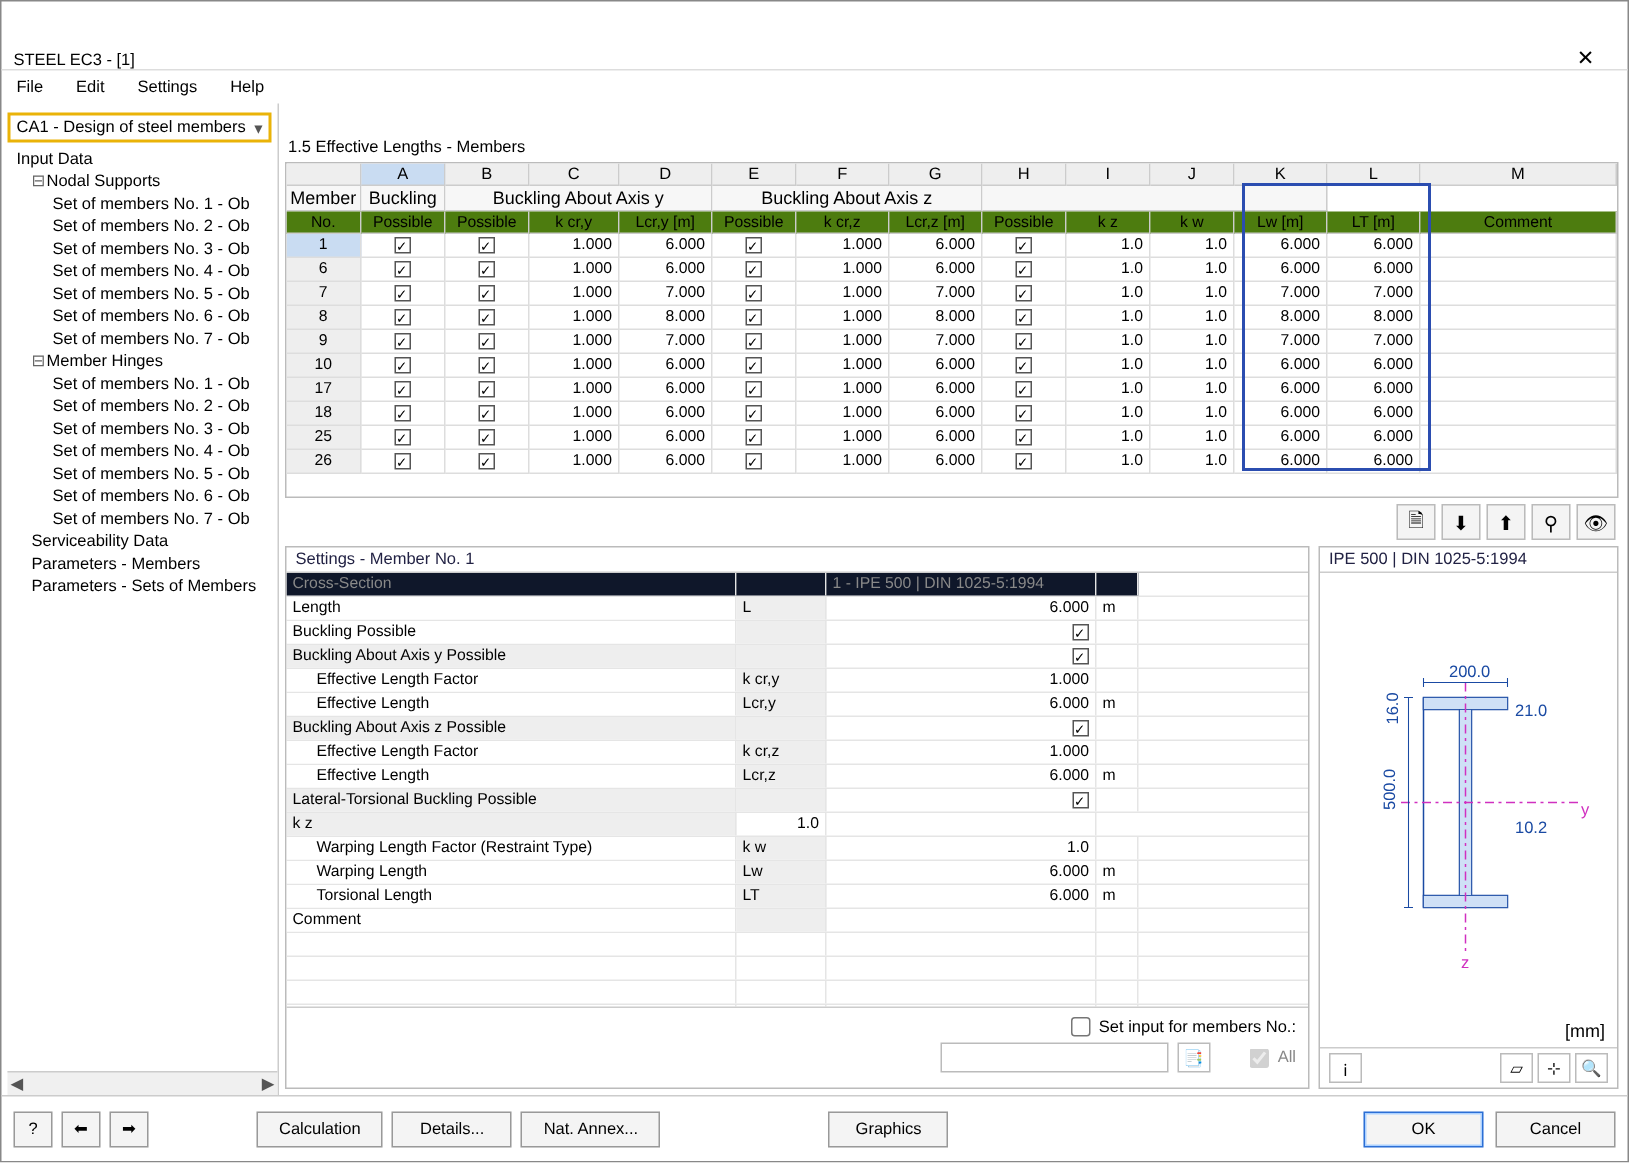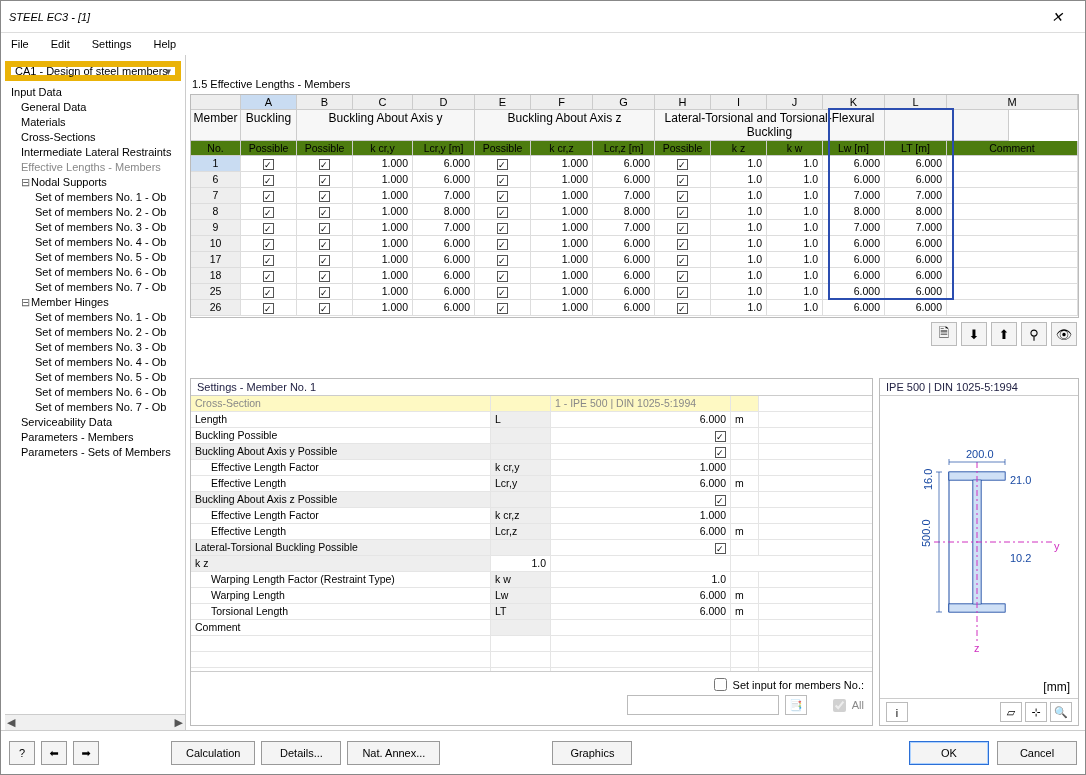--- a/index.html
+++ b/index.html
@@ -1,25 +1,25 @@
 <!DOCTYPE html>
 <html><head>
 <meta charset="utf-8">
 <style>
 * { box-sizing: border-box; margin: 0; padding: 0; font-family: "Segoe UI", Tahoma, sans-serif; font-size: 11px; }
 body { background: #fff; color: #000; user-select: none; }
 .window { width: 1086px; height: 775px; border: 1px solid #888; display: flex; flex-direction: column; }
-.titlebar { height: 32px; display: flex; align-items: center; padding: 0 8px; border-bottom: 1px solid #ddd; font-style: italic; }
+.titlebar { height: 46px; display: flex; align-items: flex-end; padding: 0 8px; border-bottom: 1px solid #ddd; }
 .titlebar .title { flex: 1; }
 .titlebar .close { width: 40px; text-align: center; font-size: 14px; }
 .menubar { height: 22px; display: flex; align-items: center; padding: 2px 6px; gap: 14px; }
 .menubar span { padding: 2px 4px; }
 .content { flex: 1; display: flex; min-height: 0; }
 .sidebar { width: 185px; border-right: 1px solid #ccc; display: flex; flex-direction: column; padding: 4px 0 0 4px; }
-.combo { border: 6px solid #eab308; height: 20px; display: flex; align-items: center; padding-left: 4px; margin: 2px 4px 4px 0; position: relative; background: #fff; }
+.combo { border: 2px solid #eab308; height: 20px; display: flex; align-items: center; padding-left: 4px; margin: 2px 4px 4px 0; position: relative; background: #fff; }
 .combo::after { content: "\25BE"; position: absolute; right: 4px; color: #555; }
 .tree { flex: 1; overflow: hidden; padding-left: 4px; font-size: 11px; line-height: 15px; }
 .tree-item { white-space: nowrap; overflow: hidden; text-overflow: clip; padding: 0 0 0 2px; }
 .tree-item.lvl1 { padding-left: 12px; }
 .tree-item.lvl2 { padding-left: 26px; }
 .tree-item.sel { color: #888; }
 .tree .exp { display: inline-block; width: 10px; color: #666; }
 .tree-scrollbar { height: 16px; border-top: 1px solid #ccc; background: #f0f0f0; display:flex; align-items:center; justify-content:space-between; padding:0 2px; color:#555;}
 .main { flex: 1; display: flex; flex-direction: column; padding: 4px 6px 0 4px; min-width: 0; }
 .section-title { font-weight: normal; margin: 19px 0 4px 2px; }
@@ -36,33 +36,33 @@
 .grid-row > div { border-right:1px solid #ddd; border-bottom:1px solid #ddd; padding:0 4px; text-align:right; font-size:10.5px; line-height:15px; overflow:hidden;}
 .grid-row > div:first-child { background:#eee; text-align:center; }
 .grid-row.sel > div:first-child { background:#c9dcf2; }
 .grid-row > .chk { text-align:center; padding:0;}
 .chkbox { display:inline-block; width:11px; height:11px; border:1px solid #555; position:relative; vertical-align:middle; background:#fff;}
 .chkbox::after{content:"✓"; font-size:9px; position:absolute; top:-2px; left:0; color:#000;}
 .highlight-band { position:absolute; border:2px solid #2b4db0; pointer-events:none;}
 .grid-wrap { position:relative; }
 .toolbar-icons { display:flex; justify-content:flex-end; gap:4px; padding:4px 2px; }
 .ticon { width:26px; height:24px; border:1px solid #bbb; background:#f4f4f4; display:flex; align-items:center; justify-content:center; font-size:13px;}
-.lower { flex:1; display:flex; gap:6px; min-height:0; padding-bottom:4px;margin-top:28px;}
+.lower { flex:1; display:flex; gap:6px; min-height:0; padding-bottom:4px;}
 .settings-panel { flex:1; border:1px solid #bbb; display:flex; flex-direction:column; min-width:0;}
 .settings-title { padding:2px 6px; color:#224; border-bottom:1px solid #ccc;}
 .settings-grid { flex:1; overflow:hidden; }
 .srow { display:grid; grid-template-columns: 300px 60px 180px 28px; height:16px; border-bottom:1px solid #e5e5e5; }
 .srow > div { padding:0 4px; font-size:10.5px; line-height:15px; border-right:1px solid #e5e5e5; overflow:hidden; white-space:nowrap;}
 .srow > .lbl { background:#fff; }
 .srow > .lbl.ind1 { padding-left:20px; }
 .srow > .lbl.group { background:#eee; }
 .srow > .sym { background:#eee; }
 .srow > .val { text-align:right; }
 .srow > .unit { }
-.srow.hdr > div { background:#fef9c3; color:#888;}
+.srow.hdr > div { background:#0f172a; color:#888;}
 .srow .exp2 { display:inline-block; width:12px; color:#666; text-align:center; margin-left:-14px; margin-right:2px;}
 .settings-bottom { border-top:1px solid #ccc; padding:6px 8px 10px; display:flex; flex-direction:column; gap:4px;align-items:flex-end;}
 .settings-bottom .row1 { display:flex; align-items:center; gap:6px;}
 .settings-bottom input[type=text] { flex:1; border:1px solid #bbb; height:20px; padding:0 4px; background:#fff; max-width:380px;}
 .preview { width:200px; border:1px solid #bbb; display:flex; flex-direction:column;}
 .preview-title { padding:2px 6px; border-bottom:1px solid #ccc; color:#224;}
 .preview-body { flex:1; display:flex; align-items:center; justify-content:center; background:#fff; position:relative;}
 .ibeam-svg { }
 .preview-foot { display:flex; justify-content:space-between; padding:3px 6px; align-items:center; gap:4px; border-top:1px solid #ccc;}
 .preview-foot .lefticons, .preview-foot .righticons { display:flex; gap:3px;}
@@ -88,27 +88,20 @@
     <span>Settings</span>
     <span>Help</span>
   </div>
   <div class="content">
     <div class="sidebar">
       <div class="combo">
           <span>CA1 - Design of steel members</span>
         </div>
       <div class="tree">
         <div class="tree-item"><span>Input Data</span></div>
-        <div id="tree-items">
-            <div class="tree-item lvl1">General Data</div>
-            <div class="tree-item lvl1">Materials</div>
-            <div class="tree-item lvl1">Cross-Sections</div>
-            <div class="tree-item lvl1">Intermediate Lateral Restraints</div>
-            <div class="tree-item lvl1 sel">Effective Lengths - Members</div>
-          </div>
         <div class="tree-item lvl1"><span class="exp">⊟</span><span>Nodal Supports</span></div>
         <div id="tree-nodal">
             <div class="tree-item lvl2">Set of members No. 1 - Ob</div>
             <div class="tree-item lvl2">Set of members No. 2 - Ob</div>
             <div class="tree-item lvl2">Set of members No. 3 - Ob</div>
             <div class="tree-item lvl2">Set of members No. 4 - Ob</div>
             <div class="tree-item lvl2">Set of members No. 5 - Ob</div>
             <div class="tree-item lvl2">Set of members No. 6 - Ob</div>
             <div class="tree-item lvl2">Set of members No. 7 - Ob</div>
           </div>
@@ -151,21 +144,20 @@
               <div>J</div>
               <div>K</div>
               <div>L</div>
               <div>M</div>
             </div>
           <div class="grid-groups" id="grid-groups">
               <div>Member</div>
               <div>Buckling</div>
               <div>Buckling About Axis y</div>
               <div>Buckling About Axis z</div>
-              <div>Lateral-Torsional and Torsional-Flexural Buckling</div>
               <div></div>
             </div>
           <div class="grid-head" id="grid-head">
               <div>No.</div>
               <div>Possible</div>
               <div>Possible</div>
               <div>k cr,y</div>
               <div>Lcr,y [m]</div>
               <div>Possible</div>
               <div>k cr,z</div>

